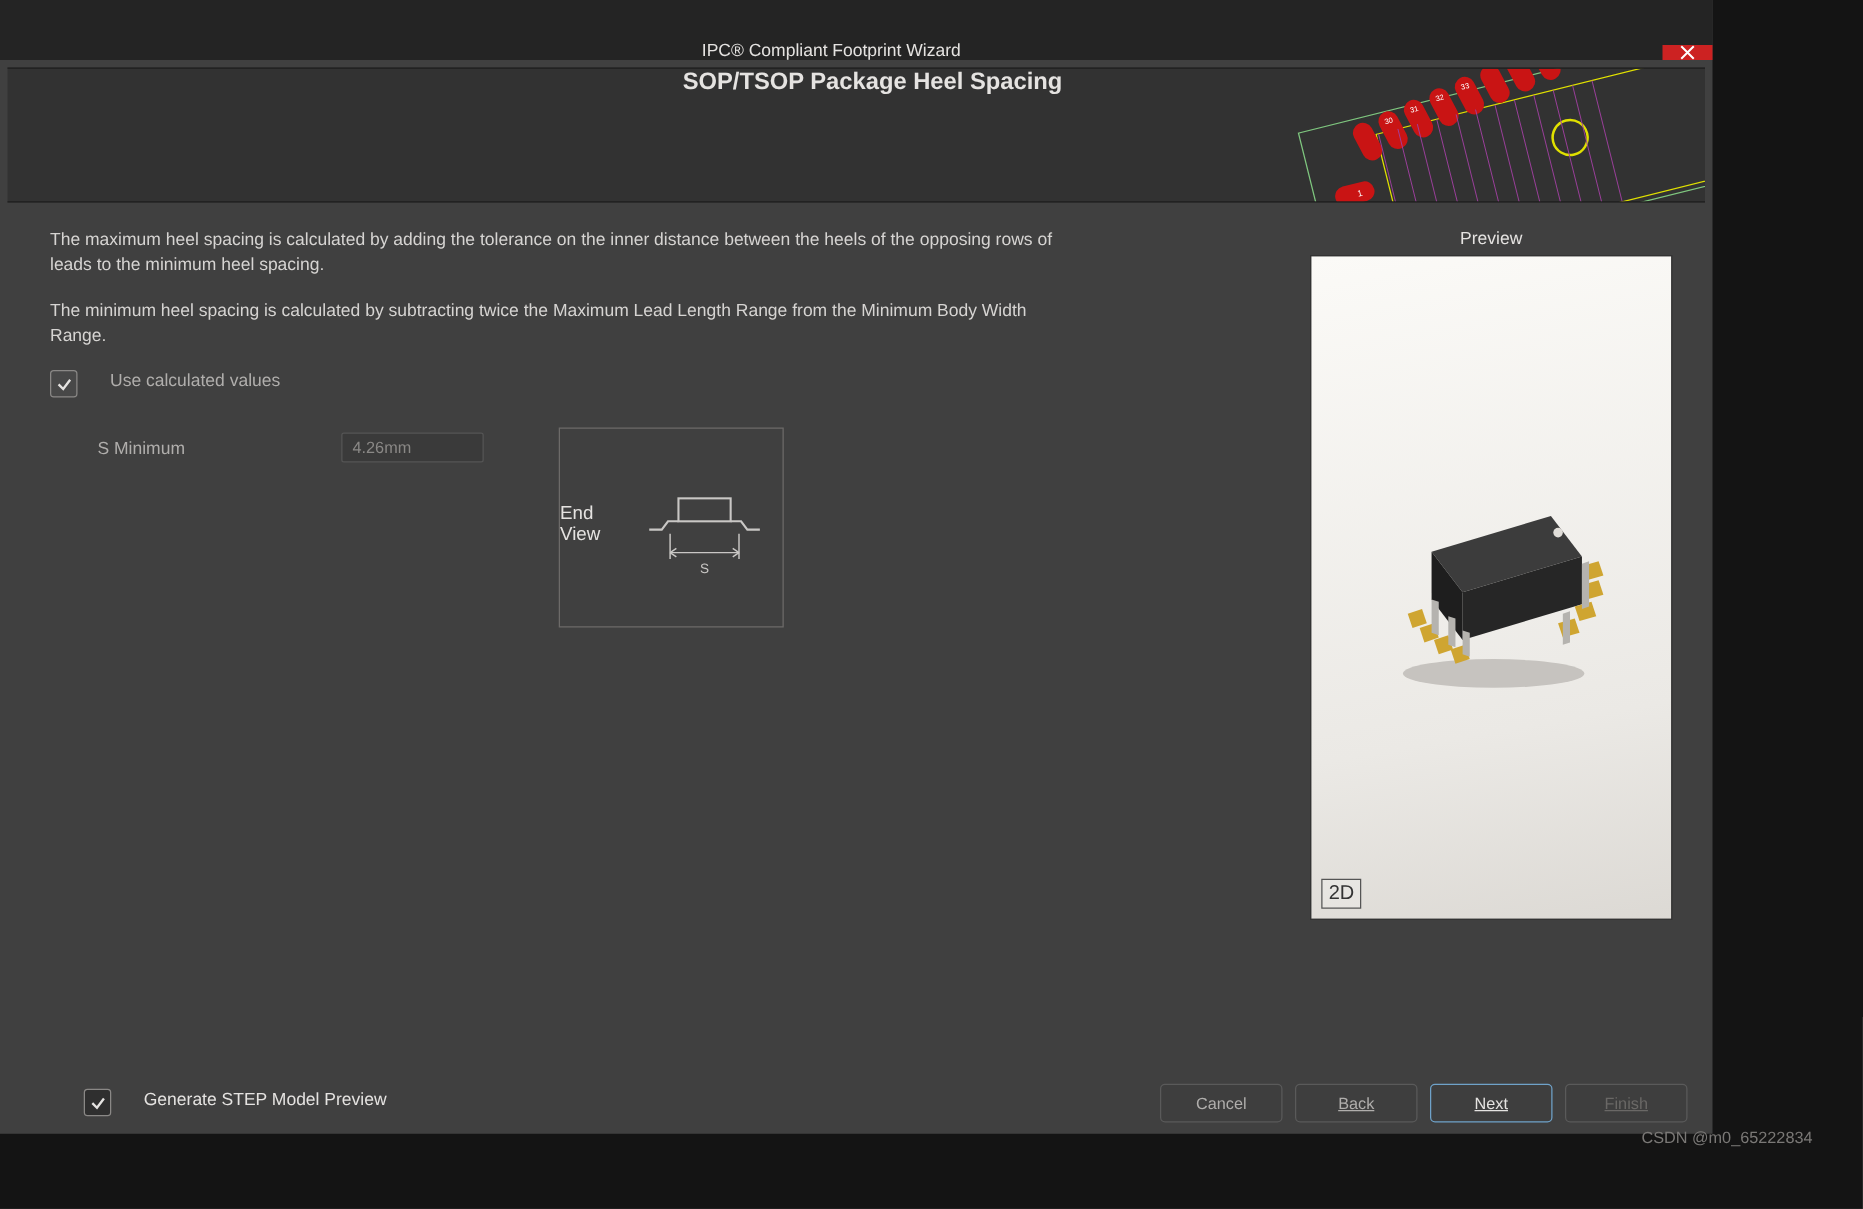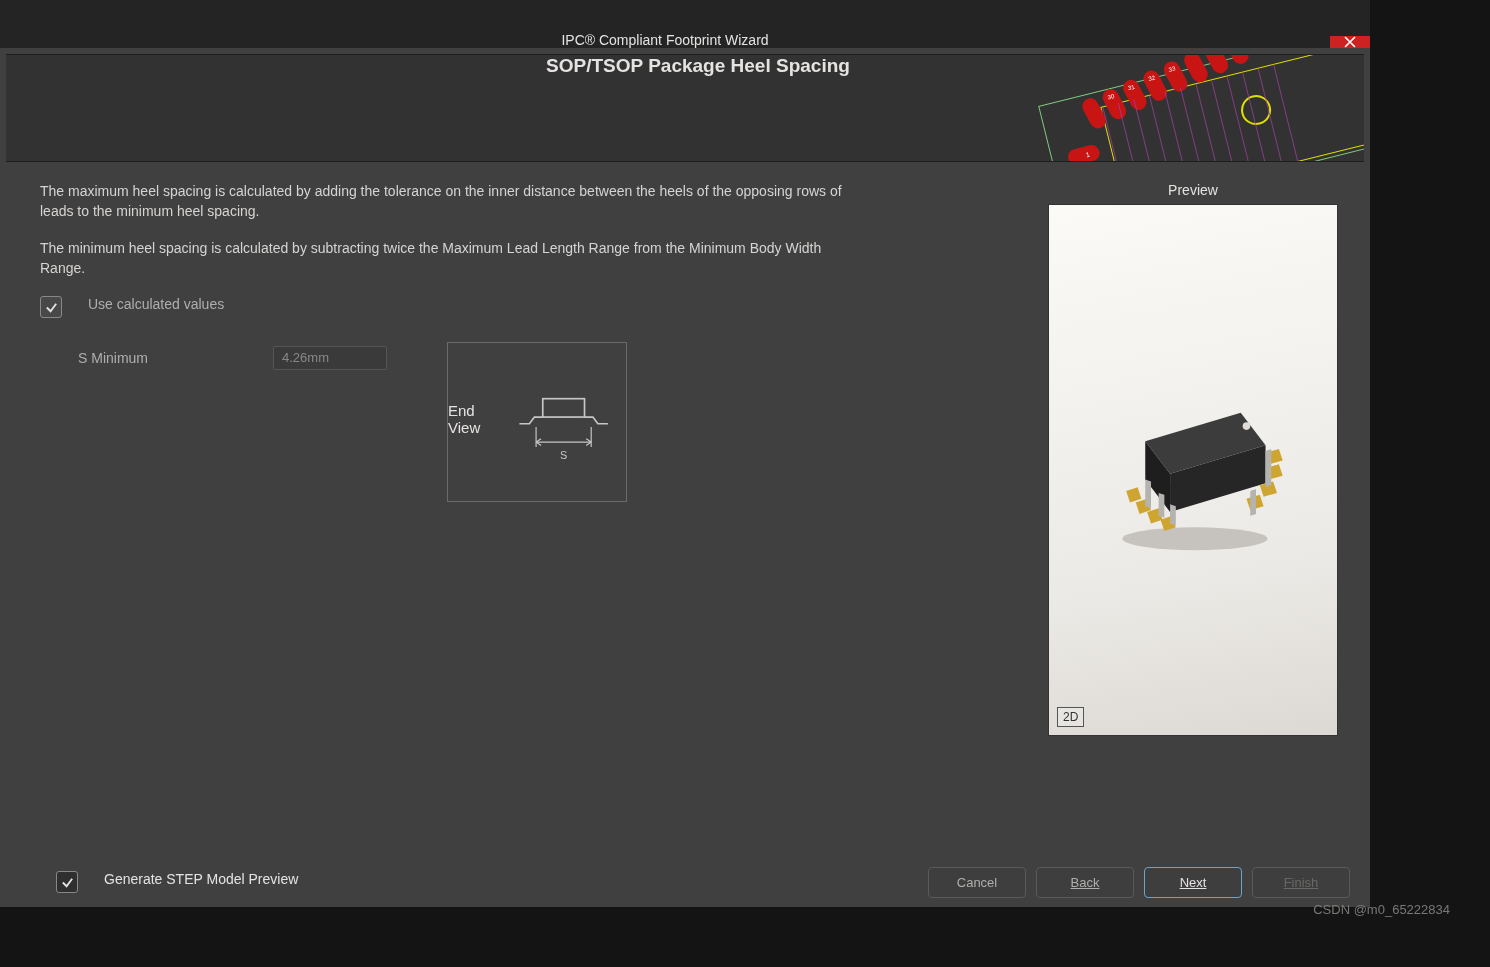--- a/index.html
+++ b/index.html
@@ -41,28 +41,28 @@
 .formrow .lab{width:195px;padding-left:38px;color:var(--text-dim);}
 .formrow .field{width:96px;height:22px;line-height:22px;padding:0 8px;background:var(--bg-field-dim);border:1px solid #555;border-radius:2px;color:var(--text-dimmer);font-size:13px;}
 .innerrow{display:flex;gap:60px;}
 .diagram-card{width:180px;height:160px;border:1px solid #6c6a68;display:flex;flex-direction:row;align-items:center;padding-top:14px;box-sizing:border-box;margin-top:2px;}
 .diagram-card .caption{color:var(--text);font-size:15px;margin-bottom:20px;}
 .diagram-card svg{width:150px;}
 .rightcol{width:290px;display:flex;flex-direction:column;}
 .rightcol .phead{text-align:center;color:var(--text);font-size:14px;margin-bottom:6px;}
 .preview-box{flex:0 0 530px;background:linear-gradient(170deg,#fbfaf7 0%,#ebe9e5 70%,#dcd9d4 100%);border:1px solid #333;position:relative;display:flex;align-items:center;justify-content:center;}
 .preview-box svg{width:210px;}
-.tag2d{position:absolute;left:8px;bottom:8px;border:1px solid #555;color:#333;font-size:12px;padding:2px 5px;background:rgba(255,255,255,.2);}
+.tag2d{position:absolute;left:8px;bottom:8px;border:1px solid #555;color:#333;font-size:16px;padding:2px 5px;background:rgba(255,255,255,.2);}
 .footer{display:flex;align-items:center;height:50px;padding:0 20px;gap:10px;}
 .footer .spacer{flex:1;}
 .btn{min-width:96px;height:29px;border:1px solid var(--btn-border);border-radius:4px;background:var(--btn-bg);color:var(--text-dim);display:flex;align-items:center;justify-content:center;font-size:13px;}
 .btn.accent{border-color:var(--accent);color:var(--text);}
 .btn.dim{color:#6a6866;}
 .btn .ul{text-decoration:underline;}
-.footer .checkrow{margin:4px;padding-left:32px;}
+.footer .checkrow{margin:15px;padding-left:32px;}
 .watermark{position:absolute;right:40px;bottom:50px;color:#7a7876;font-size:13px;pointer-events:none;}
 </style>
 </head>
 <body>
 
 <div class="window">
 
   <div class="titlebar">
     <div class="title">IPC® Compliant Footprint Wizard</div>
     <div class="closebox">

